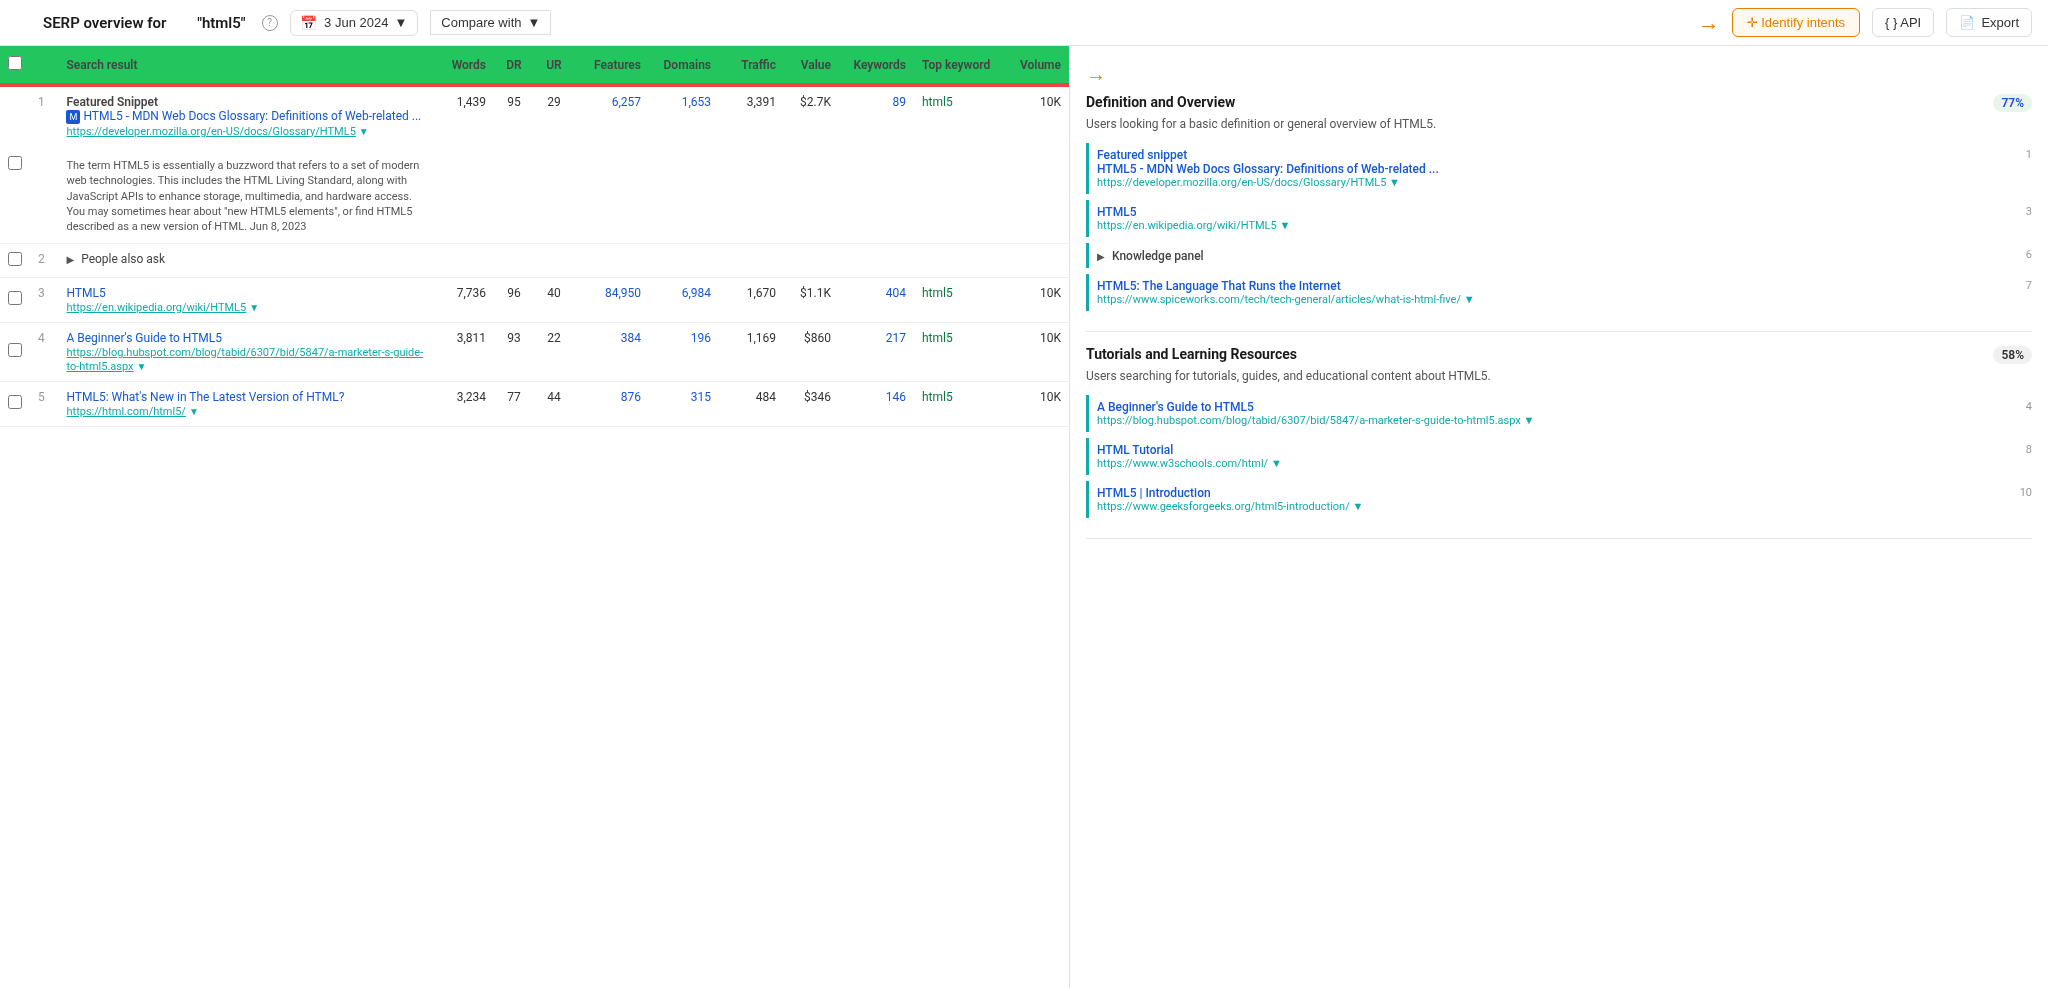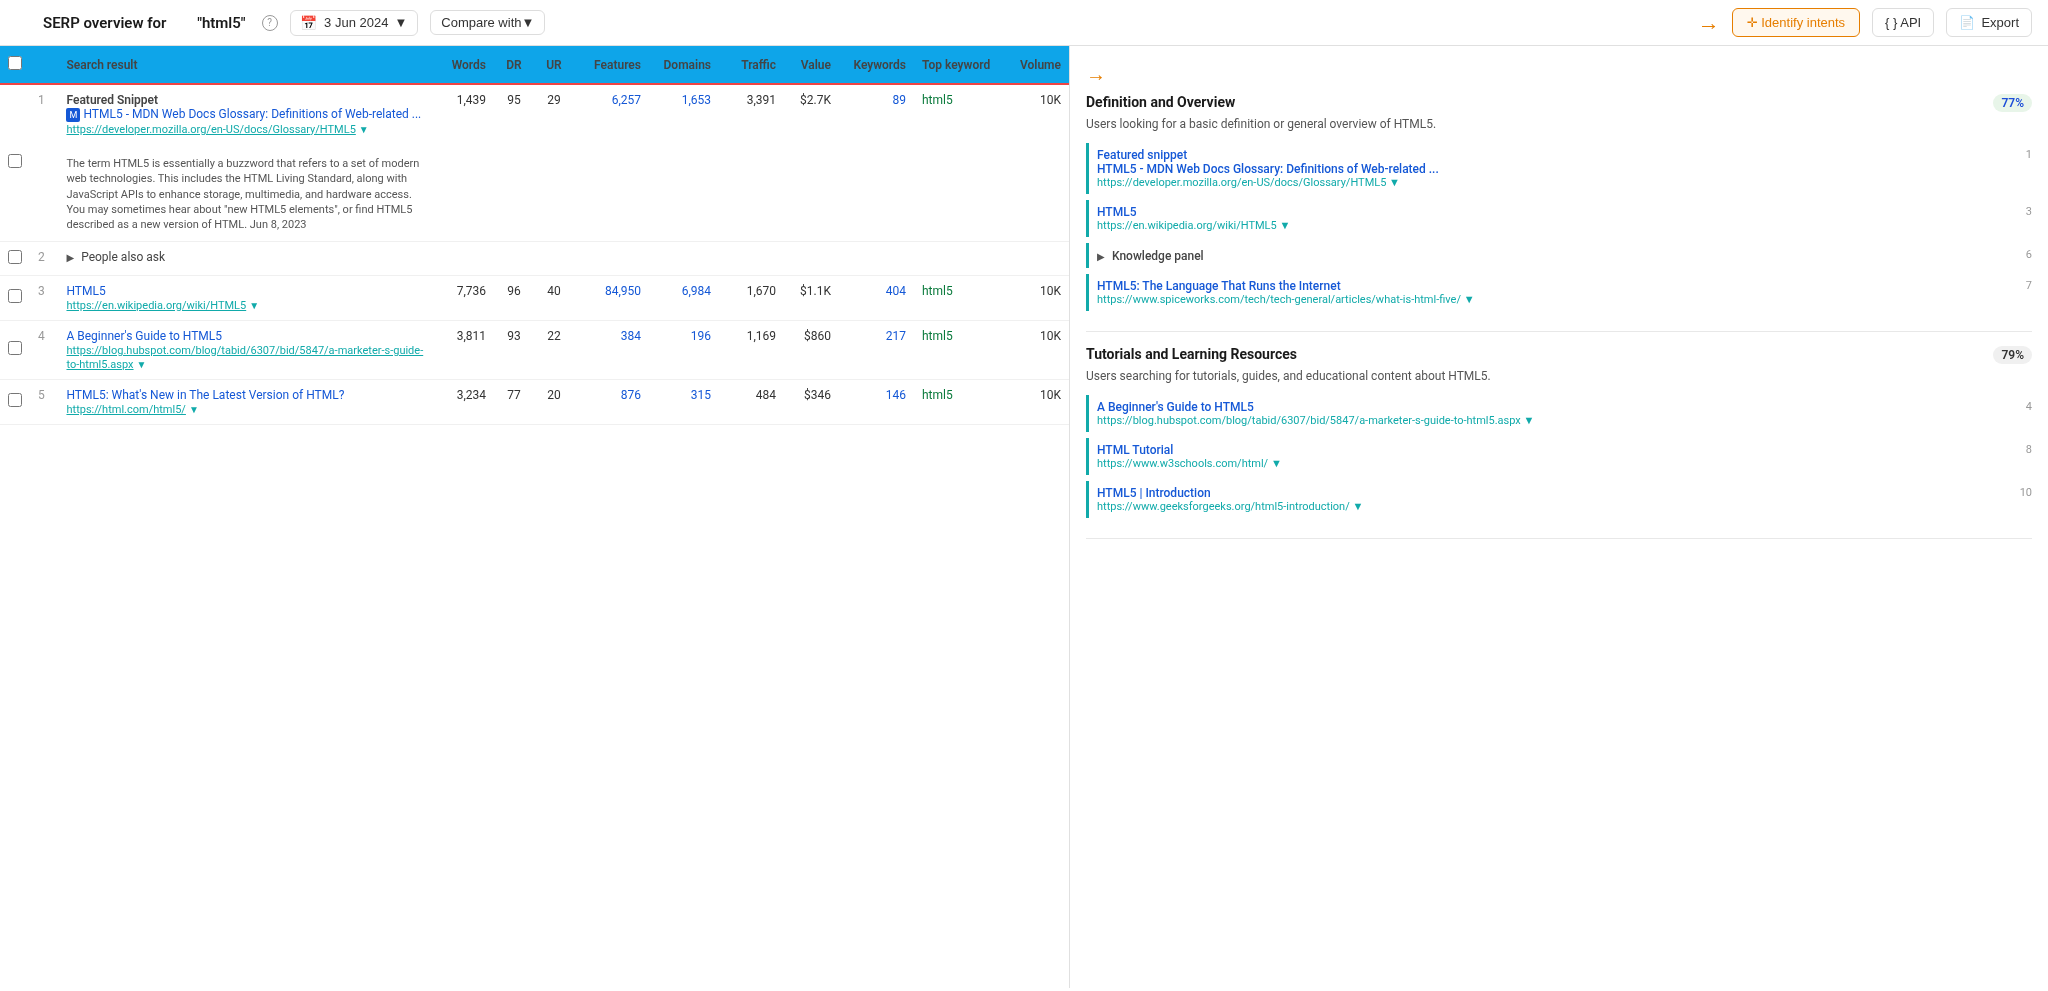--- a/index.html
+++ b/index.html
@@ -5,35 +5,35 @@
     * { box-sizing: border-box; margin: 0; padding: 0; }
     body { font-family: -apple-system, BlinkMacSystemFont, 'Segoe UI', Roboto, sans-serif; font-size: 13px; background: #fff; color: #333; overflow-x: hidden; }
 
     
     .header { display: flex; align-items: center; padding: 8px 16px; border-bottom: 1px solid #e0e0e0; background: #fff; gap: 12px; }
     .header-title { font-size: 15px; font-weight: 600; color: #1a1a1a; }
     .header-title span { color: #1a1a1a; margin-left: 27px; }
     .info-icon { display: inline-flex; align-items: center; justify-content: center; width: 16px; height: 16px; border-radius: 50%; border: 1px solid #999; color: #999; font-size: 10px; cursor: pointer; margin-left: 4px; }
     .date-btn { display: flex; align-items: center; gap: 6px; padding: 4px 10px; border: 1px solid #ddd; border-radius: 6px; cursor: pointer; font-size: 13px; color: #333; background: #fff; }
     .date-btn .cal-icon { font-size: 14px; }
-    .compare-btn { display: flex; align-items: center; padding: 4px 10px; border: 1px solid #ddd; border-radius: 6px; cursor: pointer; font-size: 13px; color: #333; background: #fff; }
+    .compare-btn { display: flex; align-items: center; gap: 6px; padding: 4px 10px; border: 1px solid #ddd; border-radius: 1px; cursor: pointer; font-size: 13px; color: #333; background: #fff; }
     .header-right { margin-left: auto; display: flex; align-items: center; gap: 12px; }
     .arrow-orange { color: #e67e00; font-size: 22px; }
     .identify-btn { display: flex; align-items: center; gap: 6px; padding: 6px 14px; background: #fff8ee; border: 1.5px solid #e67e00; border-radius: 6px; cursor: pointer; font-size: 13px; font-weight: 500; color: #e67e00; }
     .api-btn, .export-btn { display: flex; align-items: center; gap: 6px; padding: 6px 12px; border: 1px solid #ddd; border-radius: 6px; cursor: pointer; font-size: 13px; color: #333; background: #fff; }
 
     
     .main { display: flex; height: calc(100vh - 49px); overflow: hidden; }
 
     
     .table-panel { flex: 0 0 1070px; overflow-y: auto; border-right: 1px solid #e0e0e0; }
 
     
     .serp-table { width: 100%; border-collapse: collapse; }
-    .serp-table thead th { position: sticky; top: 0; background: #0ea5e9; border-bottom: 2px solid #ef4444; padding: 10px 8px; text-align: left; font-weight: 600; font-size: 12px; color: #444; white-space: nowrap; z-index: 10; }
+    .serp-table thead th { position: sticky; top: 0; background: #22c55e; border-bottom: 4px solid #ef4444; padding: 10px 8px; text-align: left; font-weight: 600; font-size: 12px; color: #444; white-space: nowrap; z-index: 10; }
     .serp-table thead th.right { text-align: right; }
     .serp-table thead th.center { text-align: center; }
     .col-check { width: 28px; }
     .col-result { min-width: 300px; }
     .col-words { width: 60px; text-align: right; }
     .col-dr { width: 40px; text-align: center; }
     .col-ur { width: 40px; text-align: center; }
     .col-backlinks { width: 75px; text-align: right; }
     .col-domains { width: 70px; text-align: right; }
     .col-traffic { width: 65px; text-align: right; }
@@ -218,21 +218,21 @@
         <tr>
           <td class="td-check"><input type="checkbox" style=""></td>
           <td class="row-num">5</td>
           <td class="result-cell">
             <a class="result-link" href="#">HTML5: What's New in The Latest Version of HTML?</a>
             <a class="result-url" href="#">https://html.com/html5/</a>
             <span class="dropdown-arrow"> ▼</span>
           </td>
           <td class="td-num">3,234</td>
           <td class="td-center">77</td>
-          <td class="td-center">20</td>
+          <td class="td-center">44</td>
           <td class="td-blue">876</td>
           <td class="td-blue">315</td>
           <td class="td-num">484</td>
           <td class="td-num">$346</td>
           <td class="td-blue">146</td>
           <td><span class="top-kw">html5</span></td>
           <td class="td-num">10K</td>
         </tr>
       </tbody>
     </table>
@@ -281,21 +281,21 @@
           <div class="intent-item-num">7</div>
         </li>
       </ul>
     </div>
 
     <hr class="section-divider">
 
     <div class="intent-section">
       <div class="intent-header">
         <span class="intent-title">Tutorials and Learning Resources</span>
-        <span class="intent-badge">79%</span>
+        <span class="intent-badge">58%</span>
       </div>
       <p class="intent-desc">Users searching for tutorials, guides, and educational content about HTML5.</p>
       <ul class="intent-items">
         <li class="intent-item">
           <div class="intent-item-content">
             <div class="intent-item-title" style="cursor:pointer;">A Beginner's Guide to HTML5</div>
             <div class="intent-item-url" style="cursor:pointer;">https://blog.hubspot.com/blog/tabid/6307/bid/5847/a-marketer-s-guide-to-html5.aspx <span>▼</span></div>
           </div>
           <div class="intent-item-num">4</div>
         </li>

